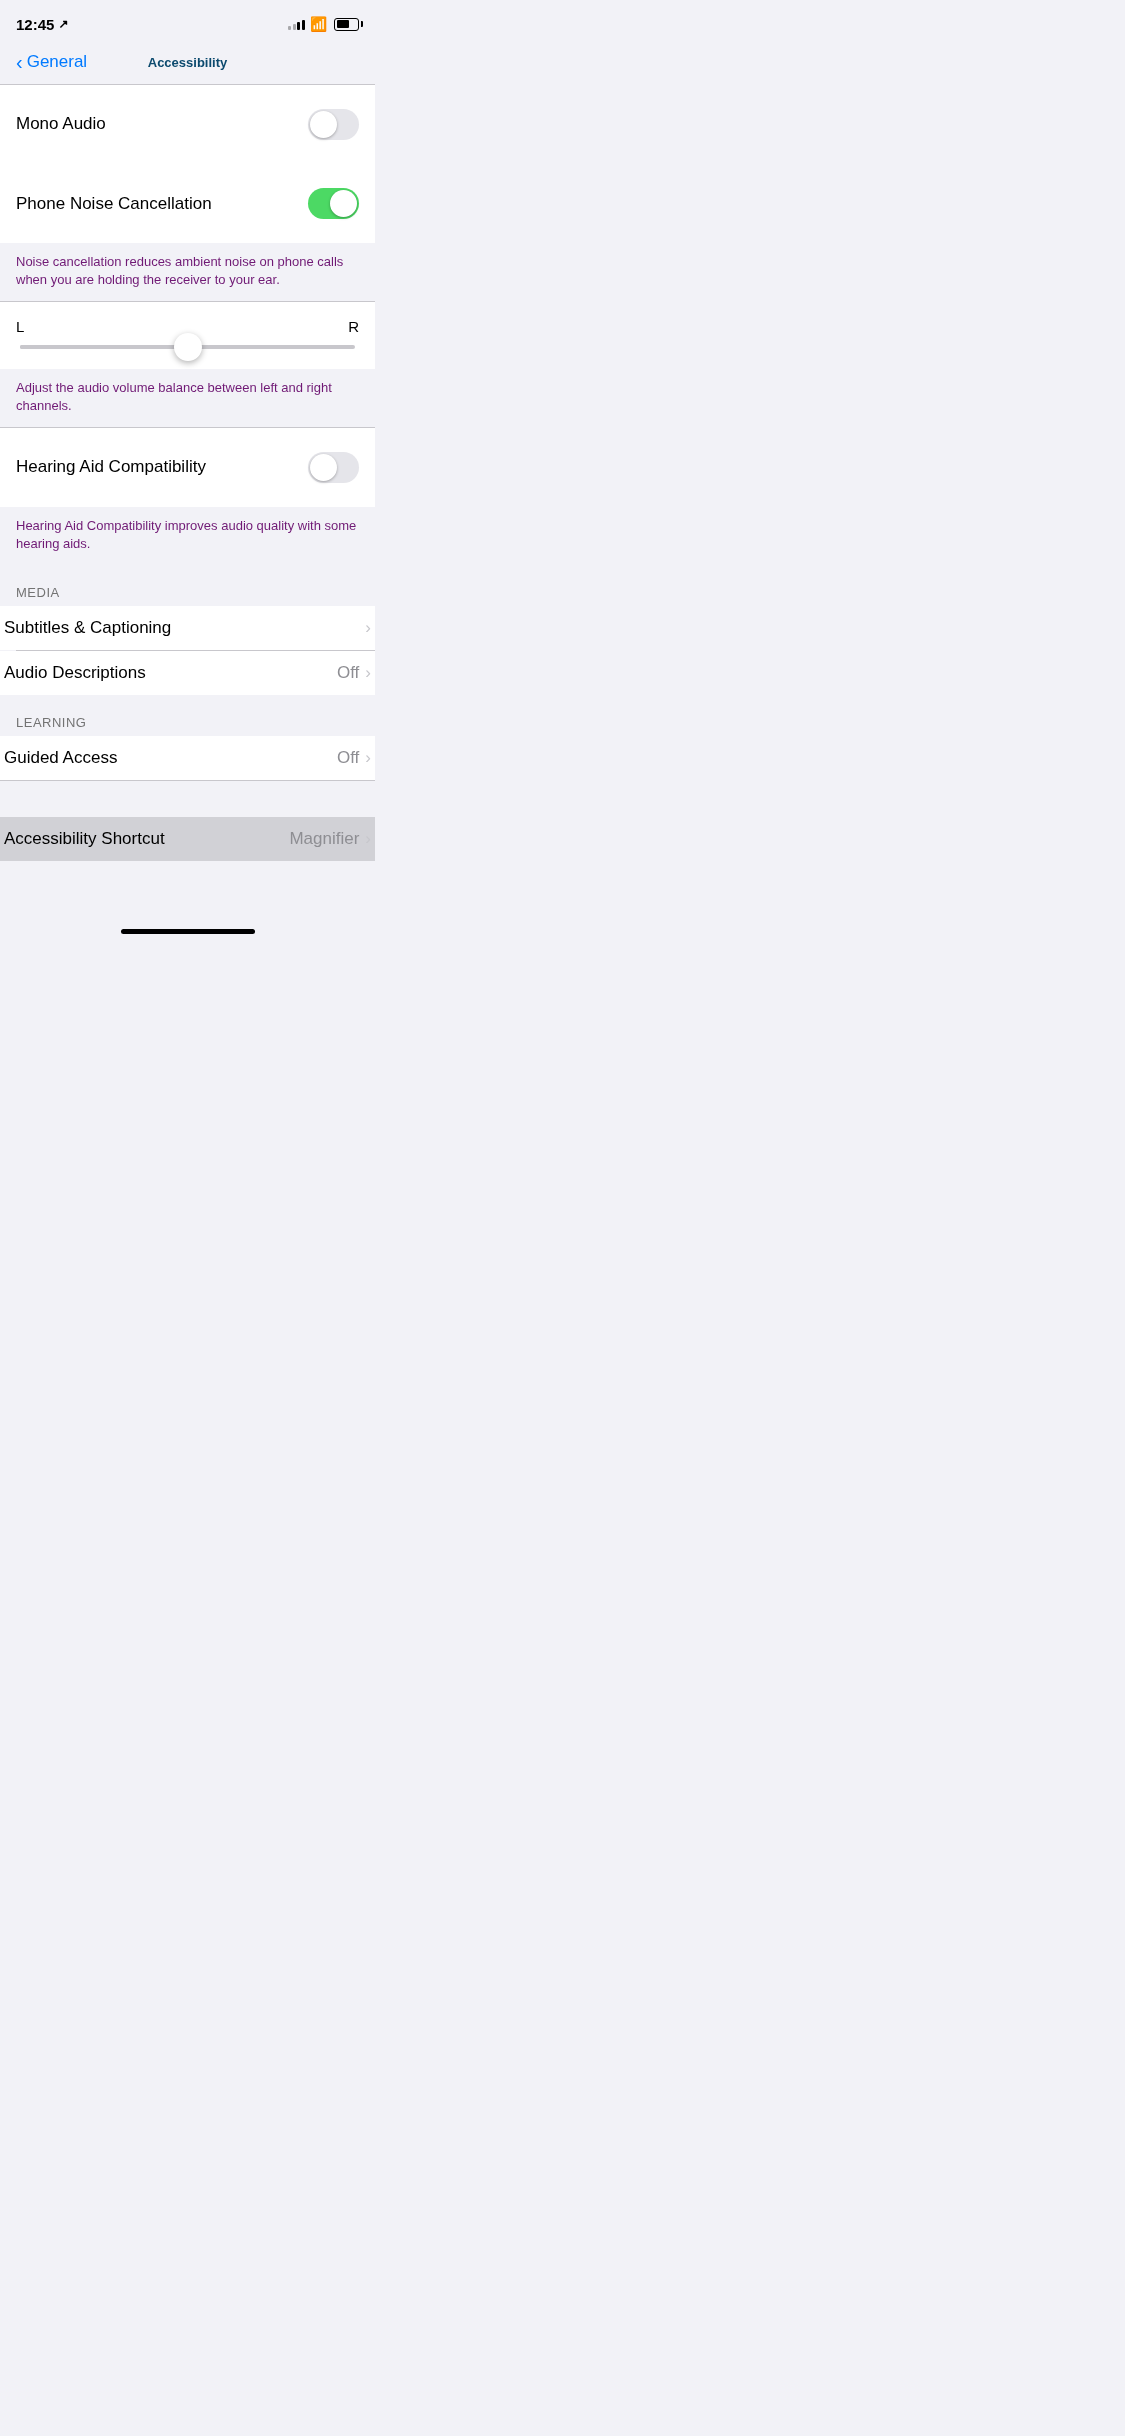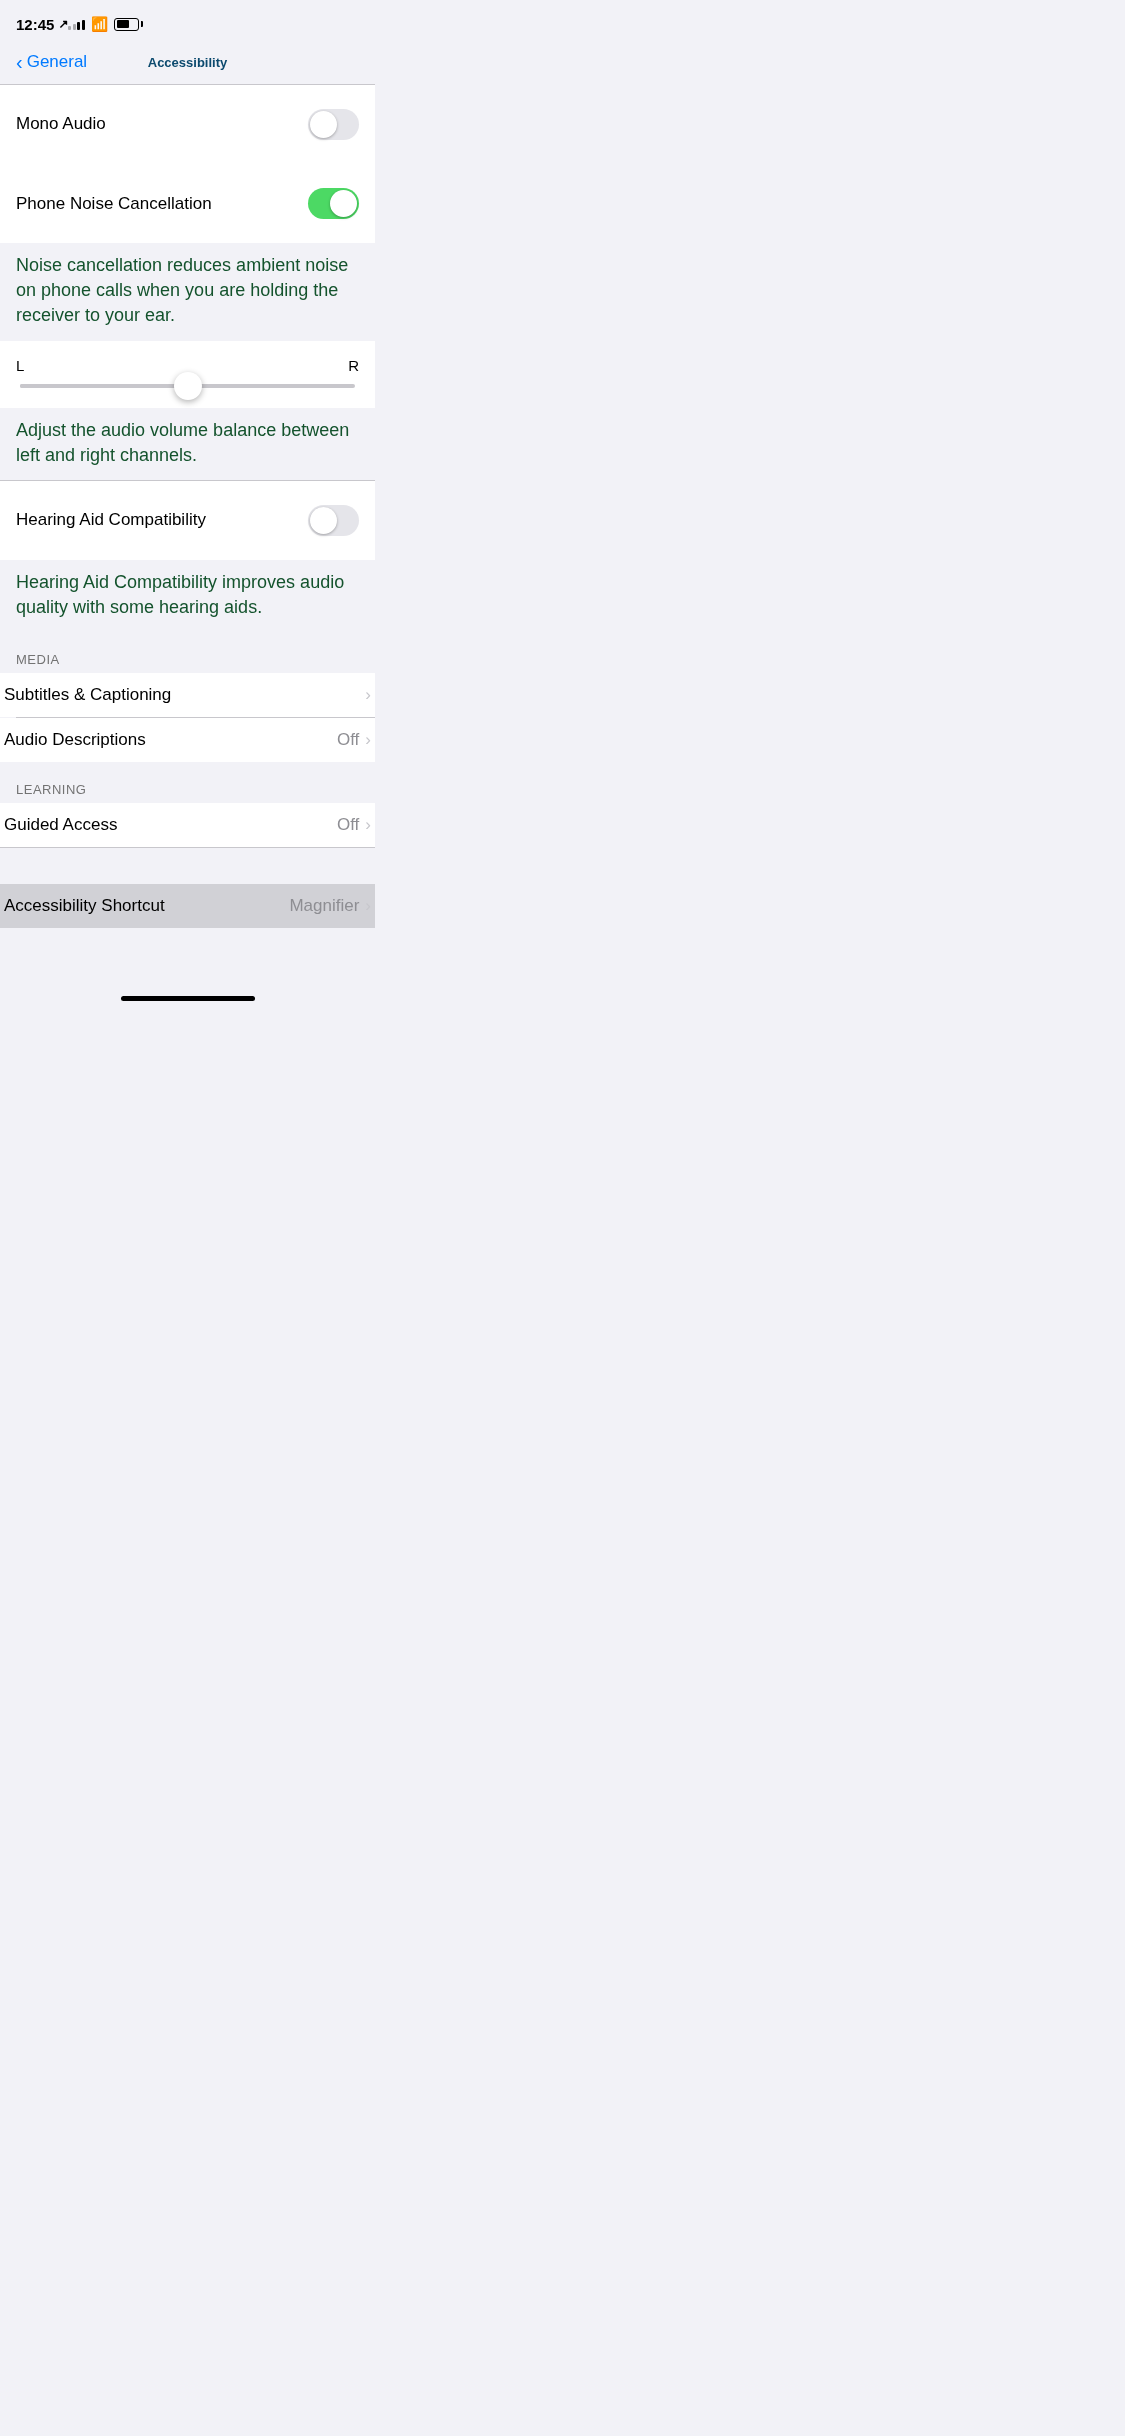--- a/index.html
+++ b/index.html
@@ -11,20 +11,21 @@
       background: #f2f2f7;
       font-family: -apple-system, 'SF Pro Text', 'Helvetica Neue', sans-serif;
       font-size: 17px;
       color: #000;
       overflow-x: hidden;
     }
 
     
     .status-bar {
       display: flex;
+      justify-content: space-between;
       align-items: center;
       padding: 14px 16px 10px 16px;
       background: #f2f2f7;
       height: 44px;
     }
     .status-time {
       font-size: 15px;
       font-weight: 600;
       display: flex;
       align-items: center;
@@ -164,22 +165,22 @@
       transition: left 0.2s;
       box-shadow: 0 1px 3px rgba(0,0,0,0.3);
     }
     .toggle.off .toggle-thumb { left: 2px; }
     .toggle.on .toggle-thumb { left: 22px; }
 
     
     .description-block {
       background: #f2f2f7;
       padding: 10px 16px 12px;
-      color: #14532d;
-      font-size: 18px;
+      color: #701a75;
+      font-size: 13px;
       line-height: 1.4;
     }
 
     
     .slider-section {
       background: #fff;
       padding: 16px 16px 20px;
     }
     .lr-labels {
       display: flex;

